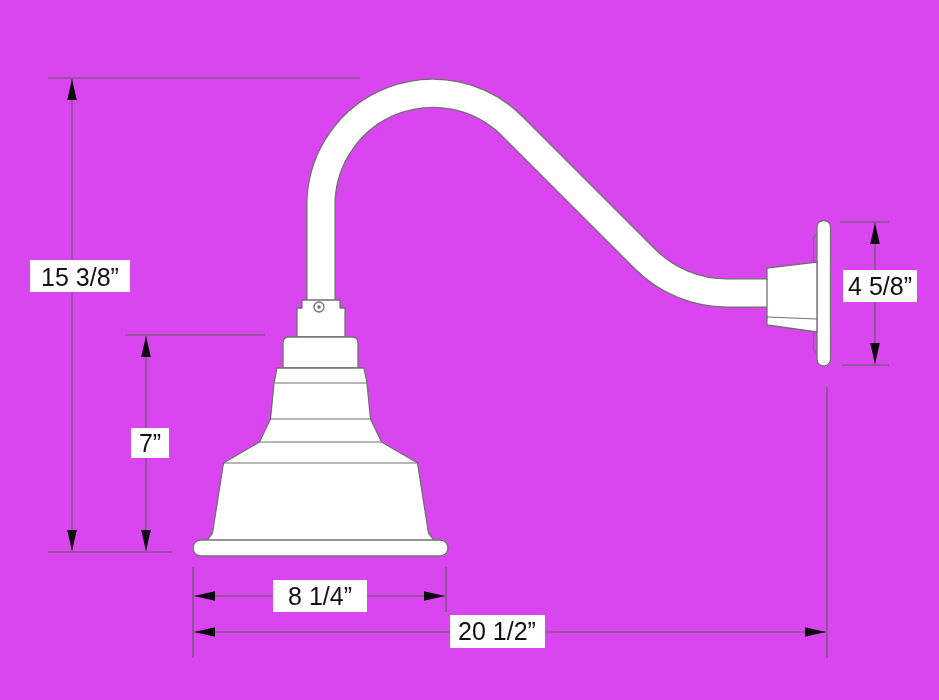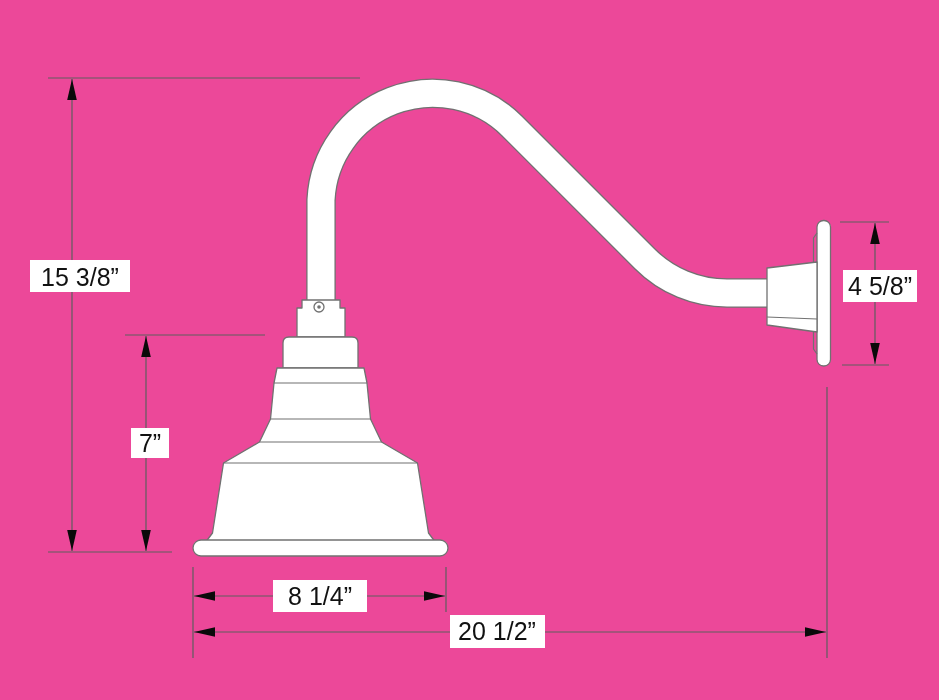--- a/index.html
+++ b/index.html
@@ -5,21 +5,21 @@
   html, body {
     margin: 0;
     padding: 0;
     background: #ffffff;
     font-family: "Liberation Sans", "DejaVu Sans", sans-serif;
   }
   .canvas {
     position: relative;
     width: 939px;
     height: 700px;
-    background: #ec4899;
+    background: #d946ef;
     overflow: hidden;
   }
   svg { display: block; }
   .outline {
     fill: #ffffff;
     stroke: #717171;
     stroke-width: 1.3;
     stroke-linejoin: round;
   }
   .thinline {

